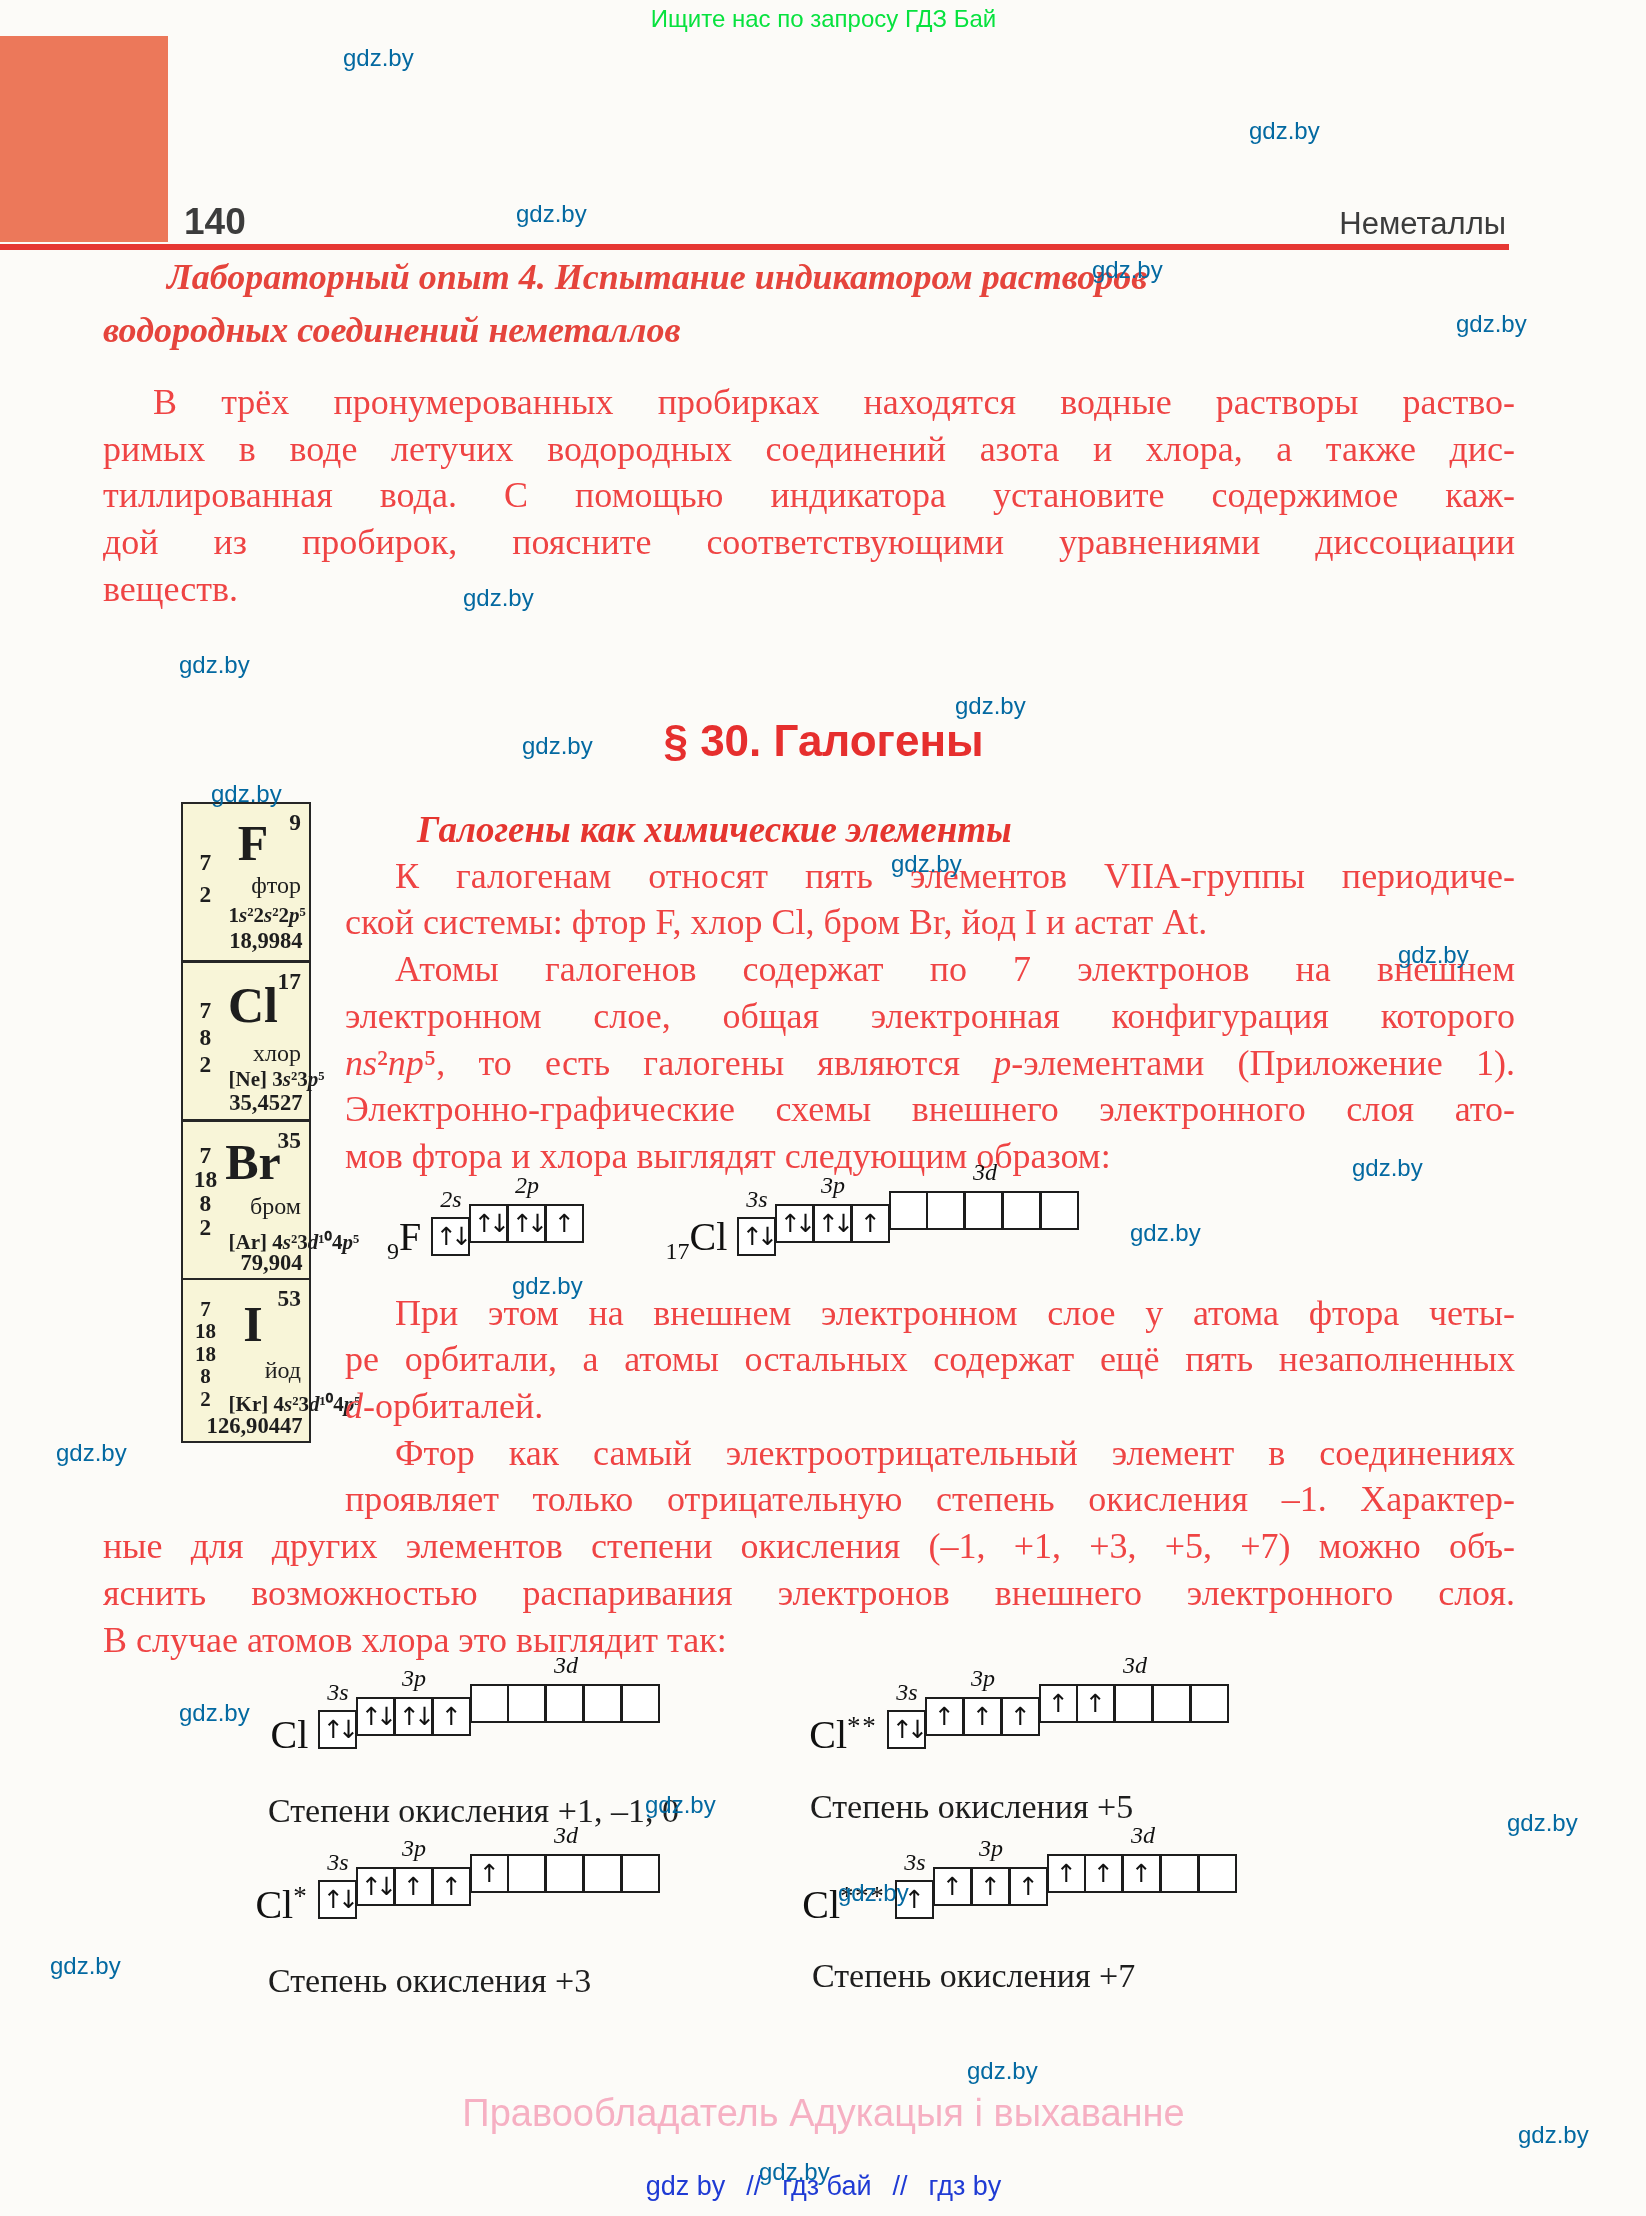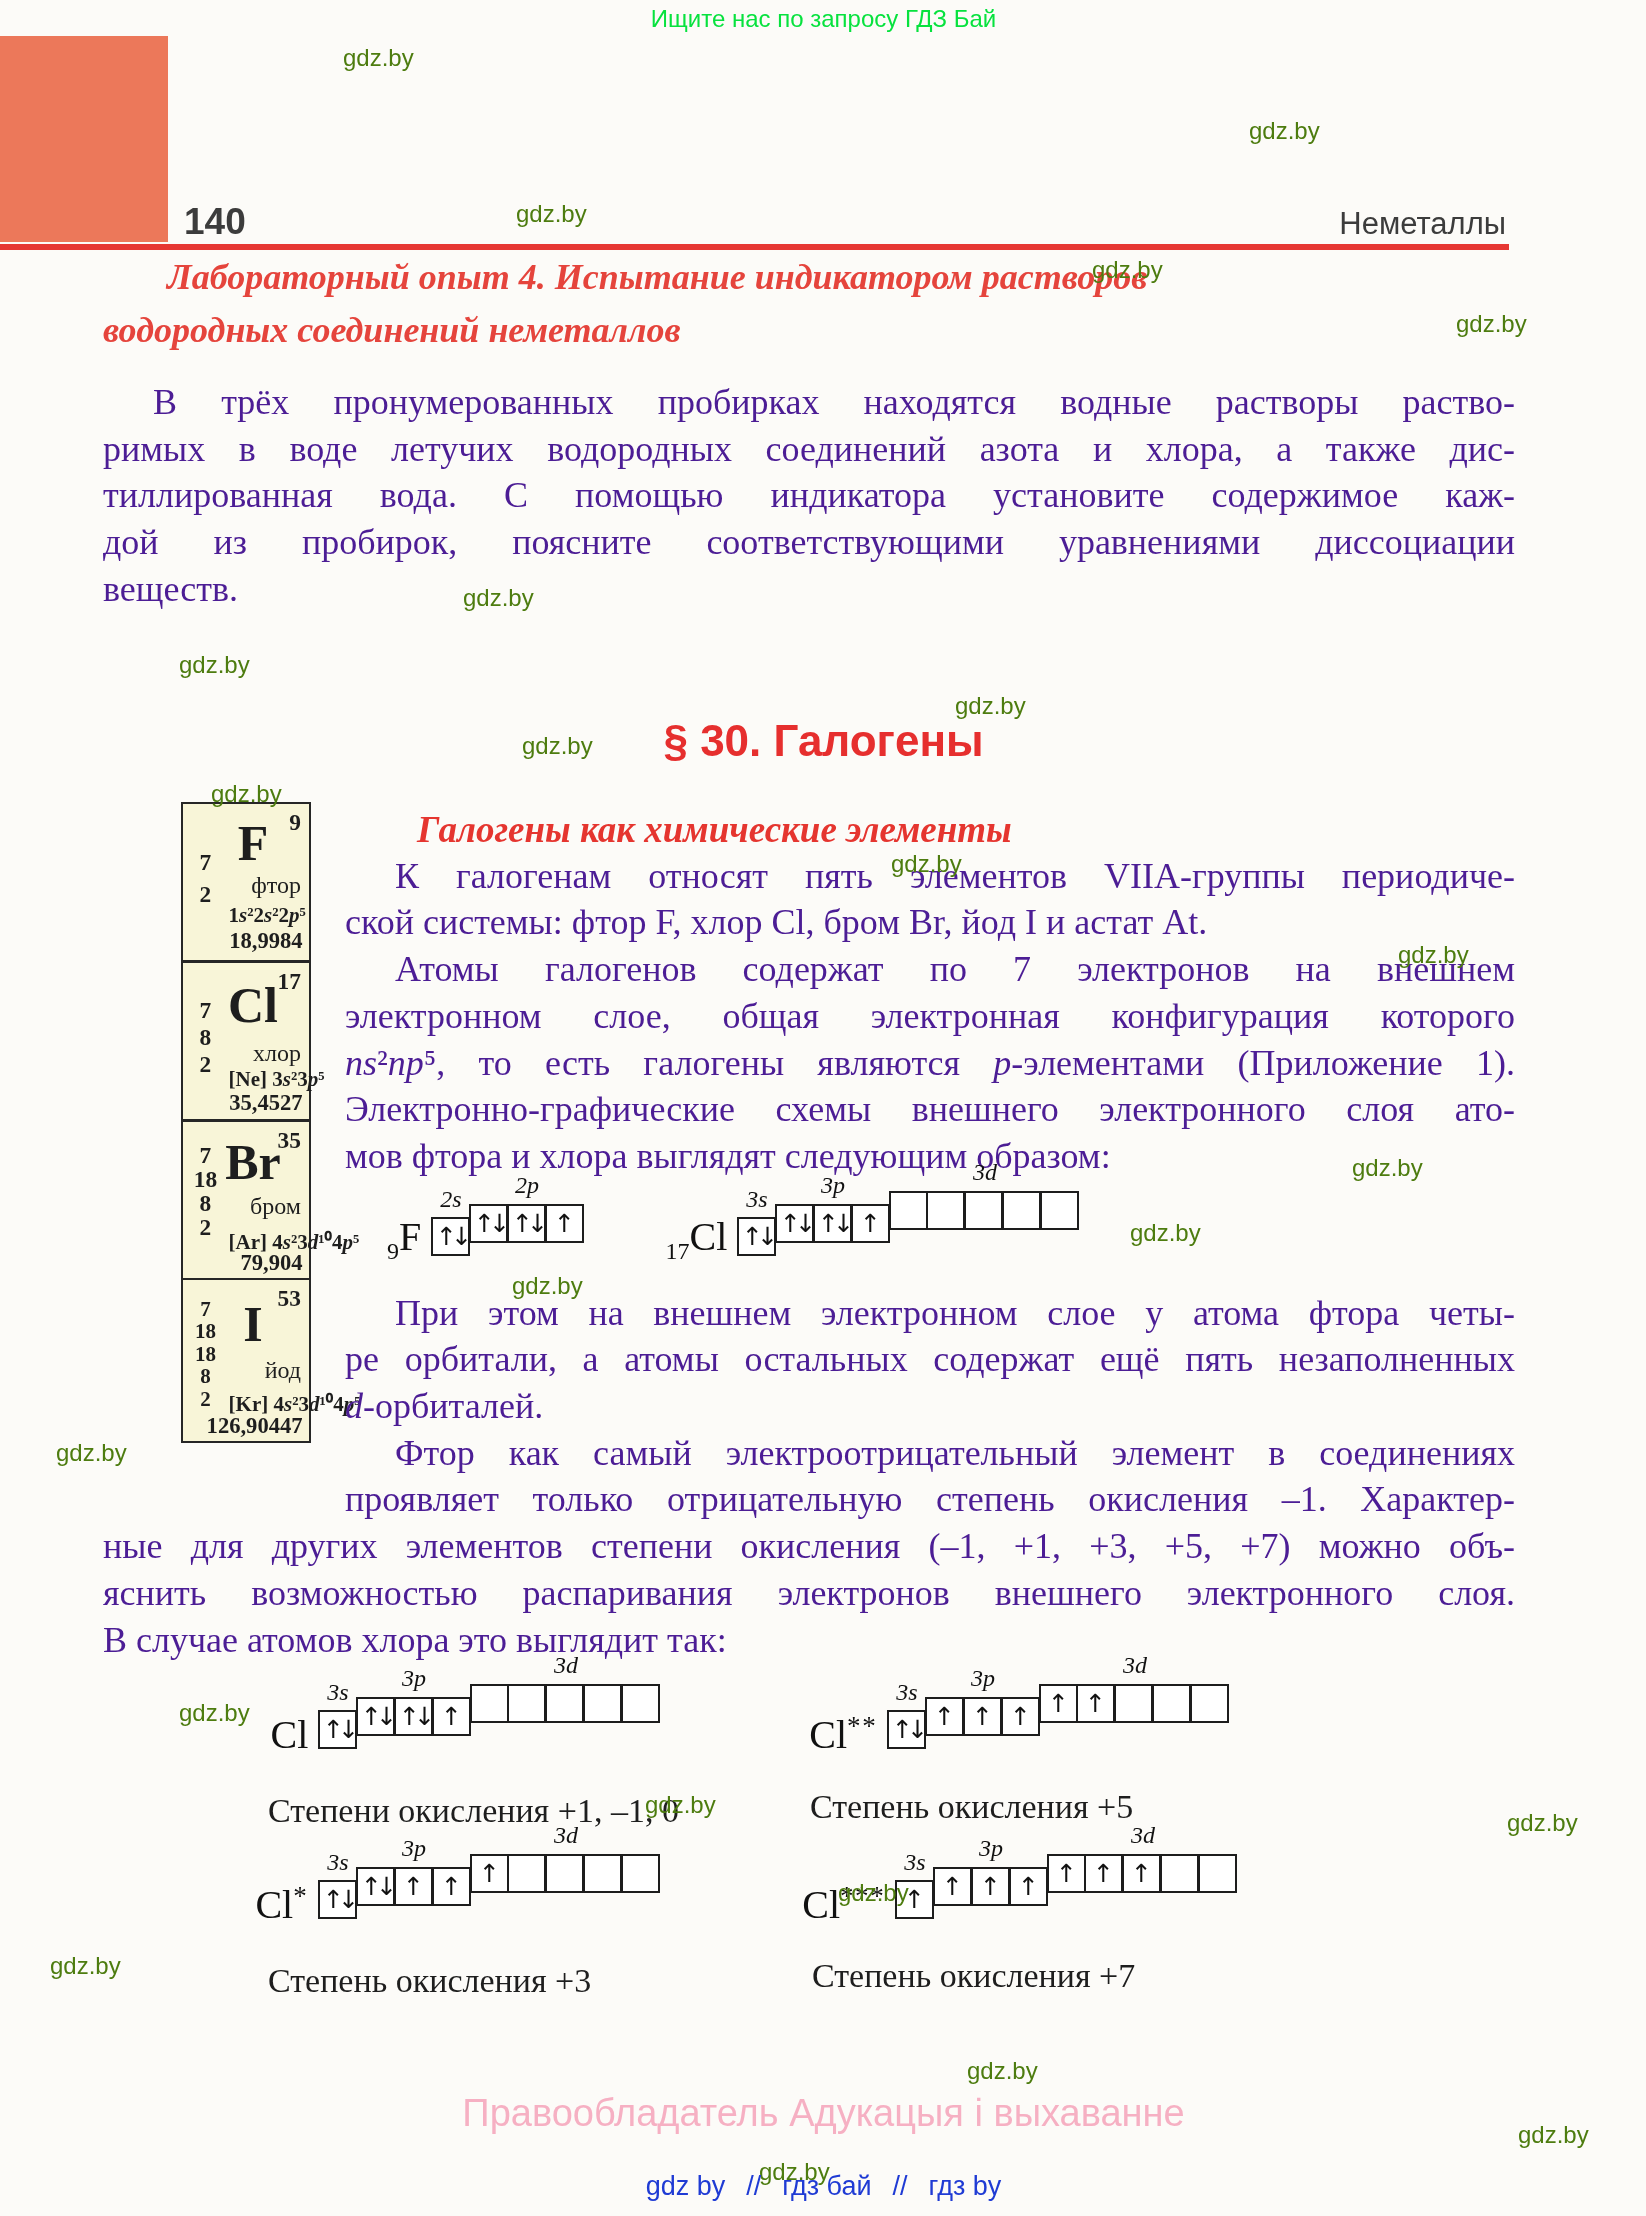--- a/index.html
+++ b/index.html
@@ -11,26 +11,26 @@
   .orange{position:absolute;left:0;top:36px;width:168px;height:206px;background:#ec785a;}
   .pagenum{position:absolute;left:184px;top:201px;font:bold 37px "Liberation Sans",sans-serif;color:#3c3c3c;}
   .chapter{position:absolute;right:141px;top:206px;font:31px "Liberation Sans",sans-serif;color:#3c3c3c;}
   .rule{position:absolute;left:0;top:244px;width:1509px;height:5.6px;background:#e63733;}
   
   .labline{position:absolute;font:italic bold 36px "Liberation Serif",serif;color:#e5443c;white-space:nowrap;}
   .secthead{position:absolute;left:0;top:716px;width:1647px;text-align:center;
             font:bold 44px "Liberation Sans",sans-serif;color:#e62f2e;}
   .subhead{position:absolute;left:417px;top:808px;font:italic bold 37px "Liberation Serif",serif;color:#e5352f;white-space:nowrap;}
   
-  .tl{position:absolute;font:36px/47px "Liberation Serif",serif;color:#4c1d95;white-space:normal;}
+  .tl{position:absolute;font:36px/47px "Liberation Serif",serif;color:#ef4444;white-space:normal;}
   .j{text-align:justify;text-align-last:justify;}
   .ind{text-indent:50px;}
   .tl i{font-style:italic;}
   
-  .wm{position:absolute;font:24px "Liberation Sans",sans-serif;color:#4d7c0f;white-space:nowrap;}
+  .wm{position:absolute;font:24px "Liberation Sans",sans-serif;color:#0369a1;white-space:nowrap;}
   
   .ecol{position:absolute;left:181px;top:802px;width:131px;}
   .ebox{position:absolute;left:0;width:126px;background:#f8f5d8;border:2.4px solid #262626;}
   .eb-num{position:absolute;top:4.8px;right:8px;font:600 23.4px "Liberation Serif",serif;}
   .eb-shells{position:absolute;left:6.4px;width:32px;text-align:center;font:600 23.4px "Liberation Serif",serif;}
   .eb-sym{position:absolute;left:27px;right:13px;text-align:center;font:bold 50px "Liberation Serif",serif;}
   .eb-name{position:absolute;right:8px;font:24px "Liberation Serif",serif;}
   .eb-cfg{position:absolute;left:5.6px;font:bold 21px "Liberation Serif",serif;white-space:nowrap;margin-left:40px;}
   .eb-cfg i{font-style:italic;}
   .eb-mass{position:absolute;right:6.4px;font:600 22.6px "Liberation Serif",serif;}

